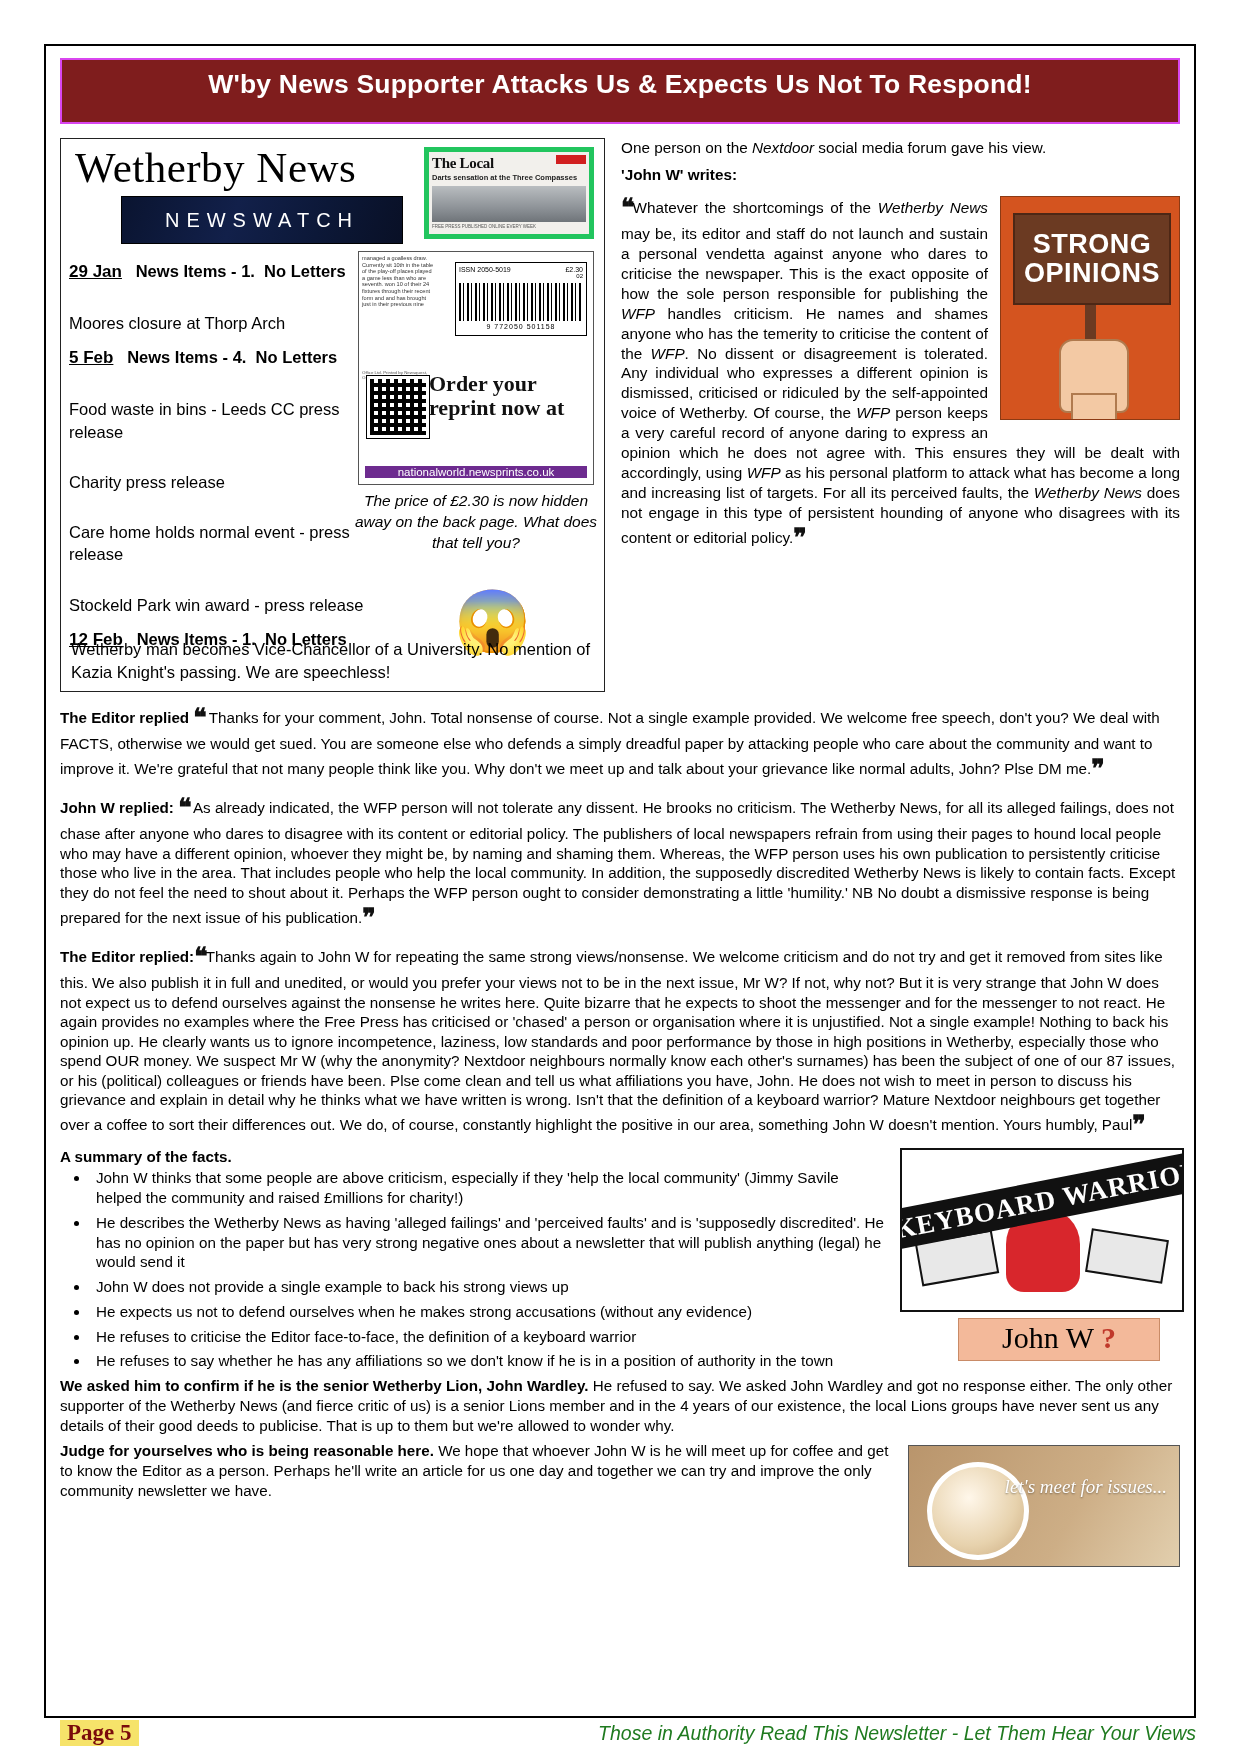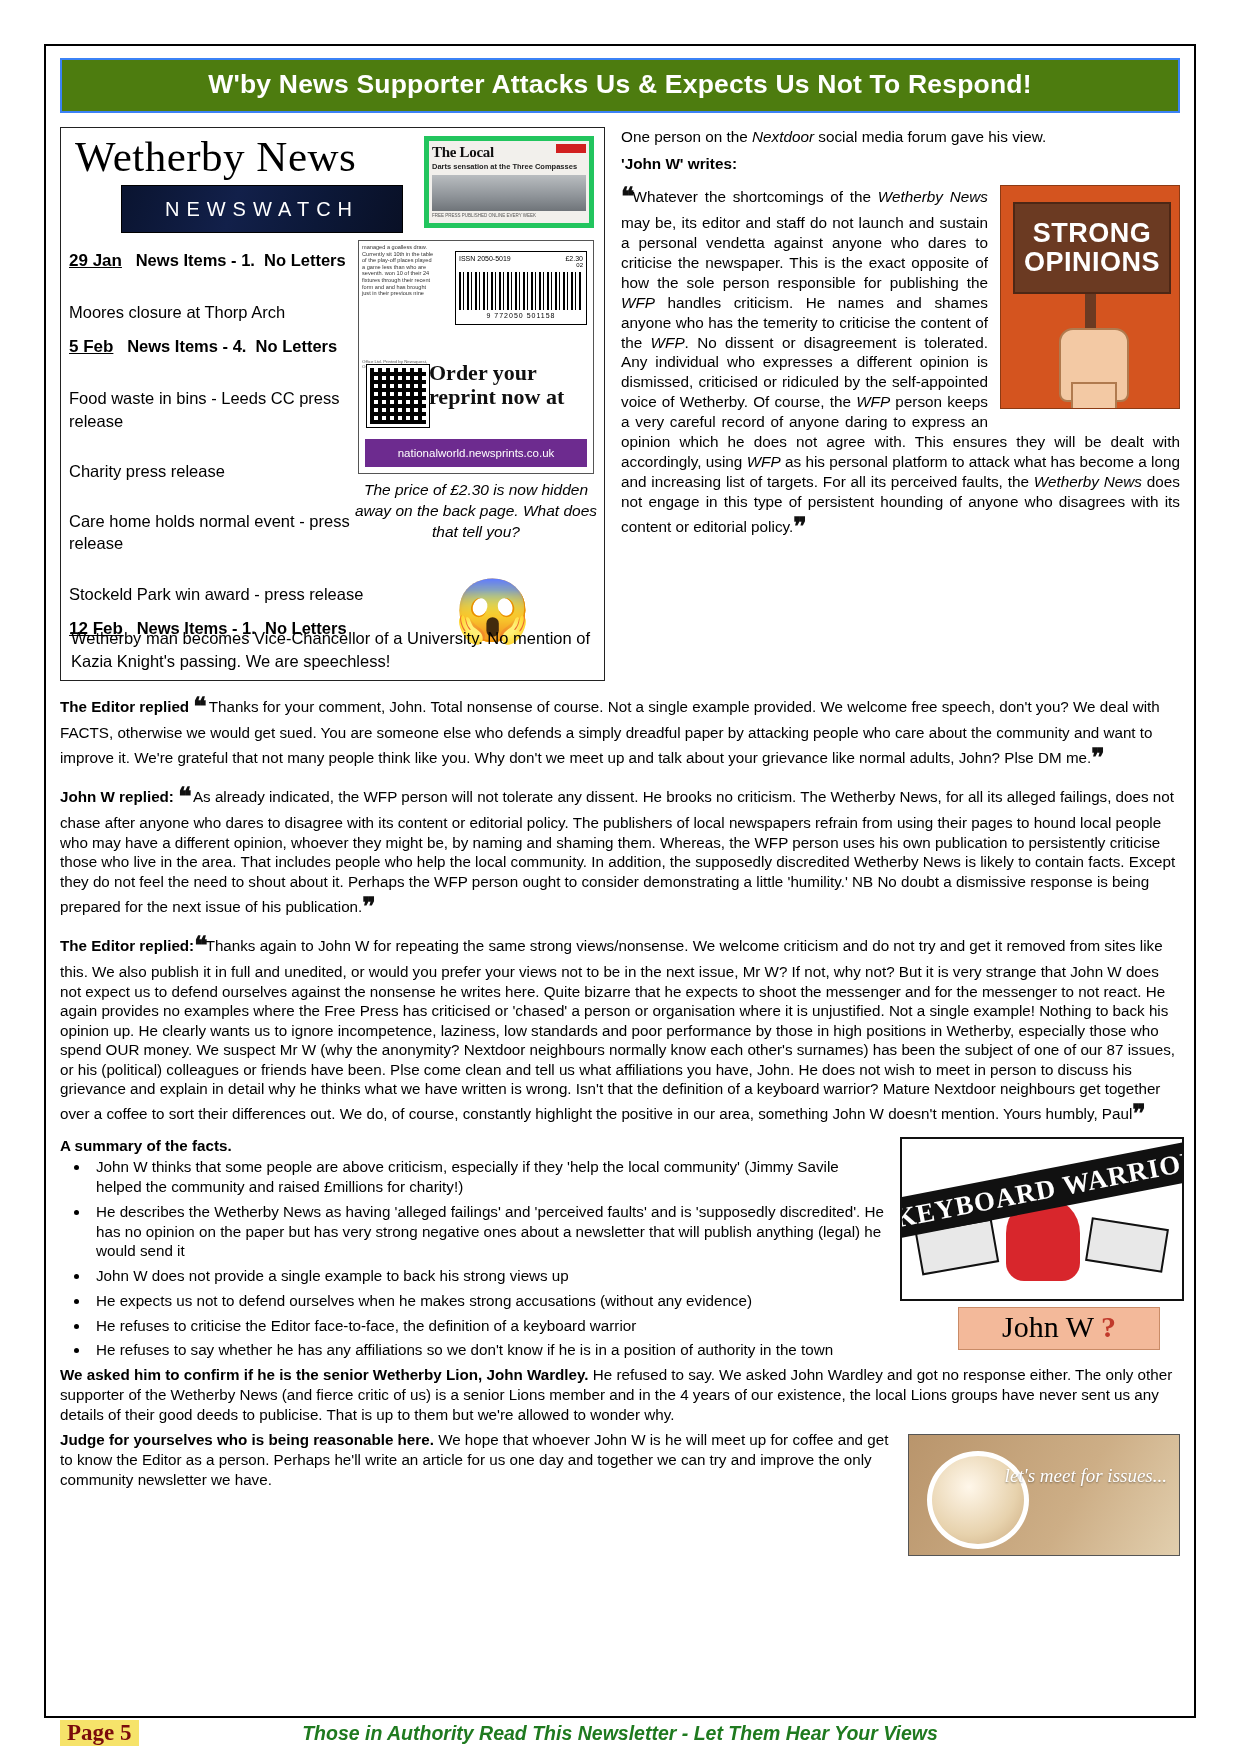--- a/index.html
+++ b/index.html
@@ -21,28 +21,28 @@
     left:44px;top:44px;right:44px;bottom:36px;
     border:2px solid #000;
     box-sizing:border-box;
   }
   .inner{
     position:absolute;
     left:60px;top:58px;right:60px;bottom:60px;
   }
   
   .banner{
-    background:#4d7c0f;
-    border:2px solid #3b82f6;
+    background:#7f1d1d;
+    border:2px solid #d946ef;
     color:#fff;
     text-align:center;
     font-weight:bold;
     font-size:26.5px;
     letter-spacing:.2px;
-    padding:9px 6px 11px 6px;
+    padding:9px 6px 22px 6px;
     box-sizing:border-box;
   }
   
   .top{
     display:flex;
     gap:16px;
     margin-top:14px;
   }
   .top-left{width:545px;flex:0 0 545px;}
   .top-right{flex:1;font-size:15.3px;line-height:1.30;}
@@ -136,21 +136,21 @@
     outline:1px solid #000;
   }
   .order-txt{
     position:absolute;left:70px;top:120px;right:6px;
     font-family:"Liberation Serif",serif;
     font-size:22px;font-weight:bold;line-height:1.1;color:#111;
   }
   .order-url{
     position:absolute;left:6px;right:6px;bottom:6px;
     background:#6d2b8f;color:#fff;font-size:11.5px;text-align:center;
-    padding:8px 0;
+    padding:0 0;
   }
   .scan-caption{
     position:absolute;right:6px;top:352px;width:244px;
     font-style:italic;font-size:15.5px;line-height:1.35;text-align:center;
   }
   .emoji{
     position:absolute;right:72px;top:452px;font-size:62px;line-height:1;
   }
   .bottom-note{
     position:absolute;left:10px;right:8px;bottom:8px;
@@ -242,21 +242,21 @@
   .footer{
     position:absolute;left:44px;right:44px;bottom:0;height:38px;
   }
   .page-num{
     position:absolute;left:16px;top:4px;
     font-family:"Liberation Serif",serif;
     font-weight:bold;font-size:23px;color:#7a0b0b;
     background:#f6e36a;padding:0 7px;
   }
   .footer-txt{
-    text-align:center;font-weight:bold;font-style:italic;
+    text-align:right;font-weight:normal;font-style:italic;
     color:#1f7a1f;font-size:19.5px;padding-top:6px;
   }
   .clear{clear:both;}
 </style>
 </head>
 <body>
 
 <div class="page">
   <div class="frame"></div>
 

